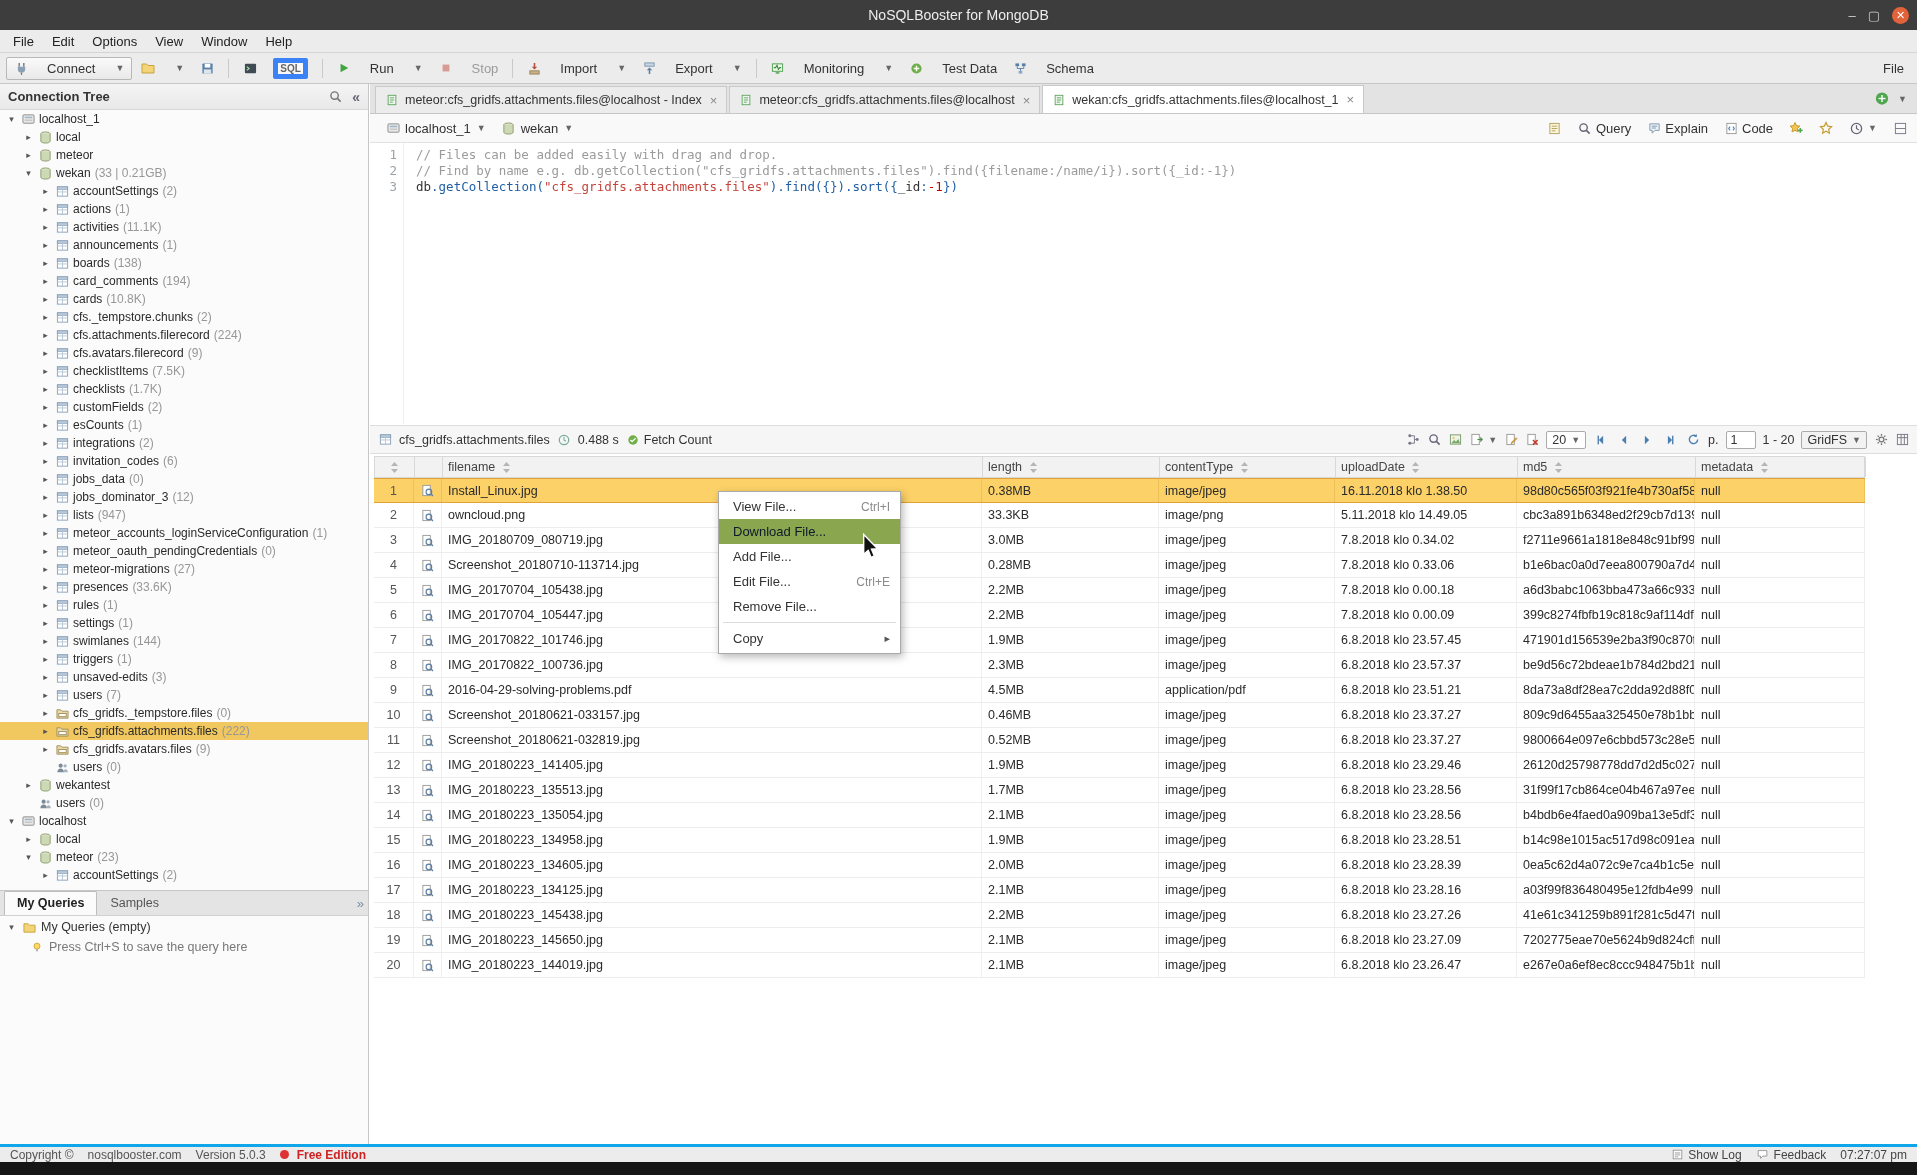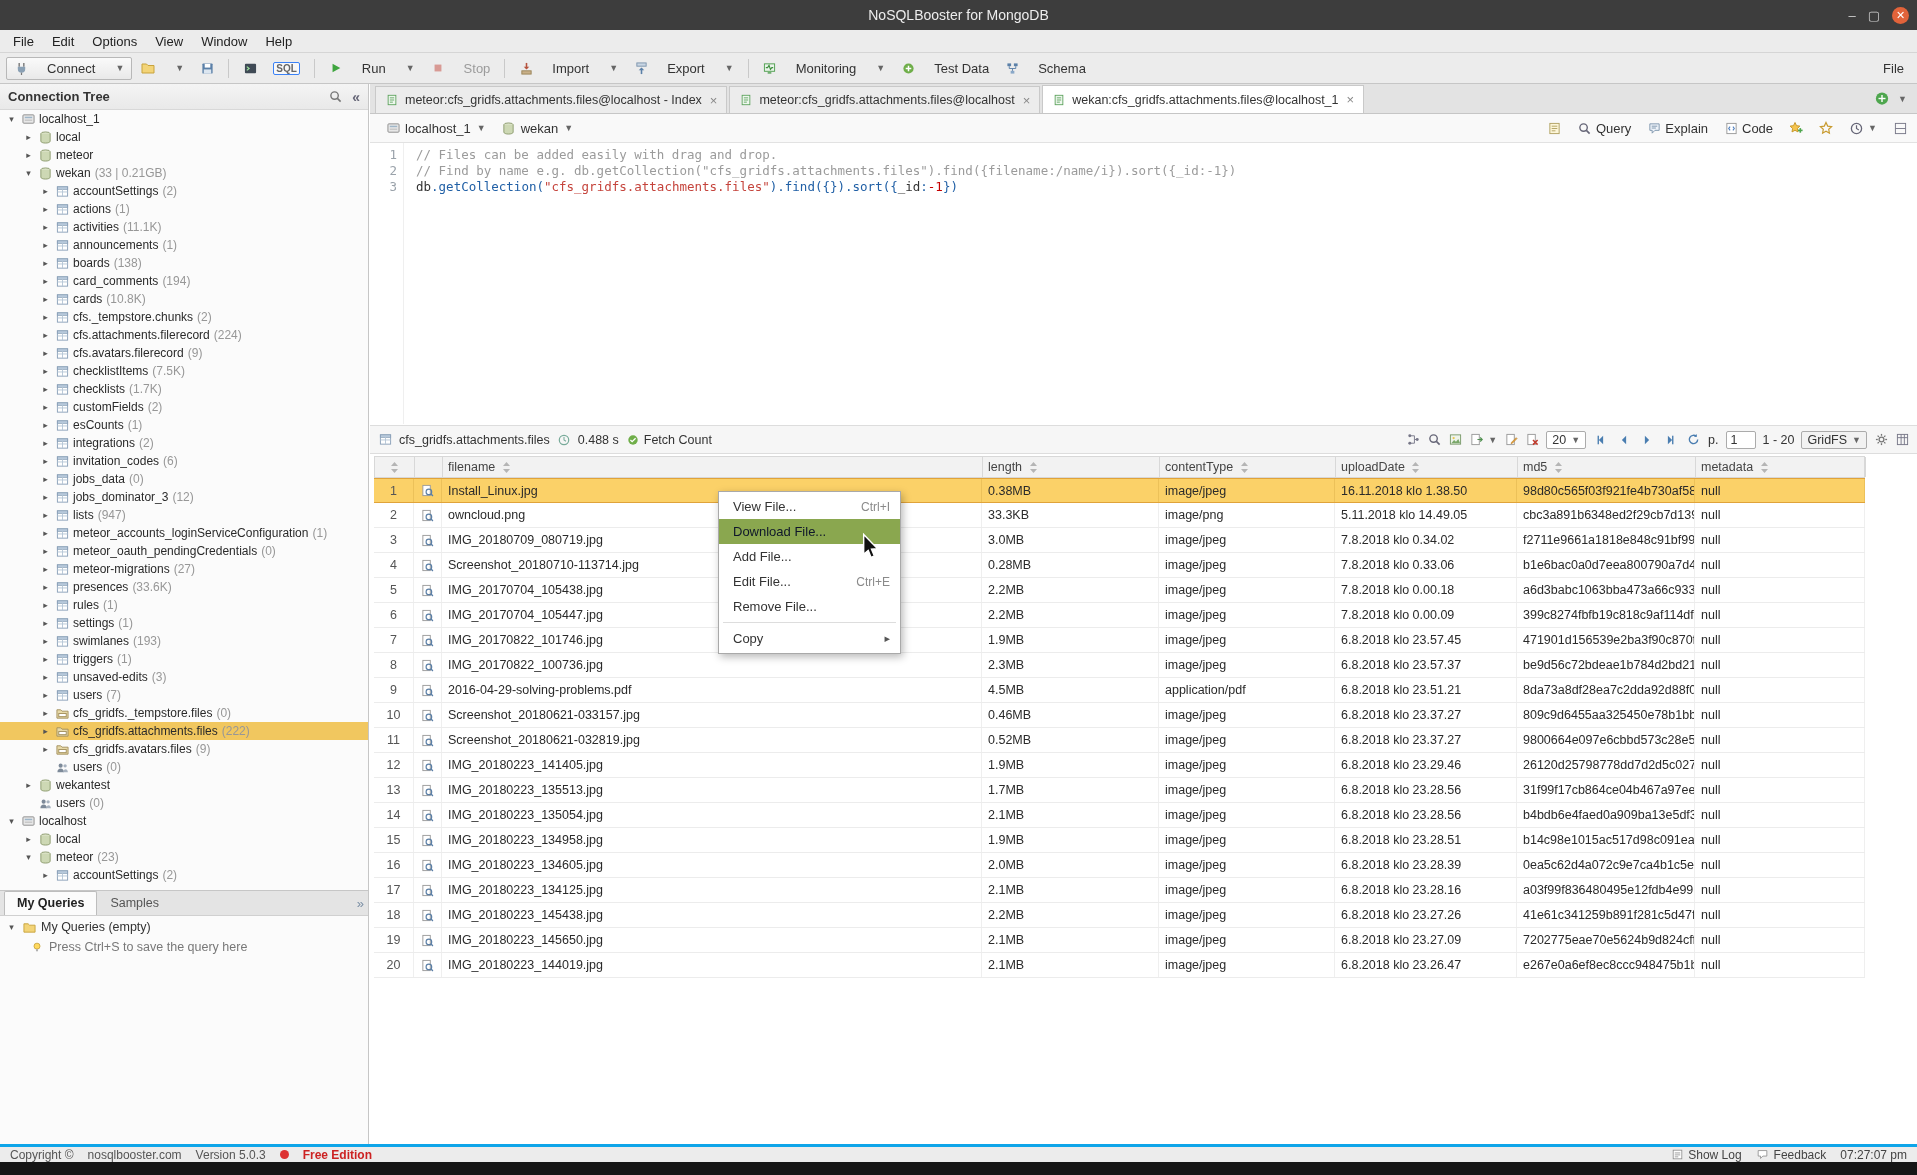--- a/index.html
+++ b/index.html
@@ -16,21 +16,21 @@
   .menubar{position:absolute;left:0;top:30px;width:100%;height:23px;background:#ececec;border-bottom:1px solid #d5d5d5;display:flex;align-items:center;padding:0 4px;}
   .menu-item{padding:2px 9px;color:#222;}
   
   .toolbar{position:absolute;left:0;top:53px;width:100%;height:31px;background:#ececec;border-bottom:1px solid #c6c6c6;display:flex;align-items:center;padding:0 6px;gap:2px;font-size:13px;}
   .tbtn{display:flex;align-items:center;gap:19px;padding:3px 7px;border-radius:2px;color:#333;white-space:nowrap;}
   .tbtn.raised{border:1px solid #b8b8b8;background:linear-gradient(#fafafa,#e9e9e9);}
   .caret{font-size:9px;color:#666;margin-left:1px;}
   .tsep{width:1px;height:19px;background:#c9c9c9;margin:0 5px;}
   .tbtn.disabled{color:#9b9b9b;}
   .tbtn.disabled .icn{opacity:.45;}
-  .sqlbadge{font-size:10px;font-weight:bold;color:#666;border:1px solid #3b82f6;padding:0 2px;border-radius:2px;background:#f8f8f8;}
+  .sqlbadge{font-size:10px;font-weight:bold;color:#666;border:5px solid #3b82f6;padding:0 2px;border-radius:2px;background:#f8f8f8;}
   .toolbar .spacer{flex:1;}
   
   .sidebar{position:absolute;left:0;top:84px;width:369px;height:1060px;background:#fbfbfb;border-right:1px solid #c6c6c6;}
   .sidebar-header{height:26px;background:linear-gradient(#f4f4f4,#e9e9e9);border-bottom:1px solid #d8d8d8;display:flex;align-items:center;padding:0 8px;font-weight:bold;color:#333;}
   .sidebar-header .hicons{margin-left:auto;display:flex;gap:10px;align-items:center;color:#777;}
   .tree{position:absolute;left:0;top:26px;width:100%;height:780px;overflow:hidden;background:#fbfbfb;font-size:12px;}
   .trow{height:18px;display:flex;align-items:center;gap:4px;white-space:nowrap;overflow:hidden;color:#2a2a2a;}
   .trow.sel{background:#f1c75f;}
   .exp{width:11px;flex:none;font-size:9px;color:#555;text-align:center;}
   .tsuffix{color:#979797;}
@@ -84,21 +84,21 @@
   .ctxmenu{position:absolute;left:718px;top:491px;width:183px;background:#fff;border:1px solid #a9a9a9;box-shadow:2px 3px 8px rgba(0,0,0,.28);padding:2px 0;z-index:50;}
   .ctx-item{height:25px;display:flex;align-items:center;padding:0 10px 0 14px;color:#333;font-size:13px;}
   .ctx-item.hot{background:#8aa74f;color:#0f172a;}
   .ctx-short{margin-left:auto;color:#8a8a8a;font-size:12px;}
   .ctx-sub{margin-left:auto;color:#555;font-size:11px;}
   .ctx-sep{height:1px;background:#ddd;margin:3px 4px;}
   .cursor{position:absolute;left:862px;top:533px;z-index:60;}
   
   .statusbar{position:absolute;left:0;top:1144px;width:100%;height:18px;background:#ececec;border-top:3px solid #0ea5e9;display:flex;align-items:center;padding:0 10px;font-size:12px;color:#555;gap:14px;}
   .statusbar .right{margin-left:auto;display:flex;align-items:center;gap:14px;color:#444;}
-  .free{color:#cc2222;font-weight:bold;display:flex;align-items:center;gap:14px;}
+  .free{color:#cc2222;font-weight:bold;display:flex;align-items:center;gap:8px;}
   .reddot{width:9px;height:9px;border-radius:50%;background:#d33;display:inline-block;}
   .bottom-strip{position:absolute;left:0;top:1162px;width:100%;height:13px;background:#161616;}
 </style>
 </head>
 <body>
 
 <div class="titlebar">
   <span>NoSQLBooster for MongoDB</span>
   <div class="win-controls">
     <span class="wc">–</span>
@@ -622,21 +622,21 @@
         <span class="exp">▸</span>
         <span class="icn">
           <svg width="13" height="13" viewBox="0 0 14 14">
             <rect x="1.5" y="2" width="11" height="10" fill="#fff" stroke="#8aa0b8"></rect>
             <rect x="1.5" y="2" width="11" height="2.6" fill="#c3d3e4" stroke="#8aa0b8"></rect>
             <line x1="1.5" y1="7.5" x2="12.5" y2="7.5" stroke="#b6c6d6"></line>
             <line x1="7" y1="4.6" x2="7" y2="12" stroke="#b6c6d6"></line>
           </svg>
         </span>
         <span class="tlabel">swimlanes</span>
-        <span class="tsuffix">(193)</span>
+        <span class="tsuffix">(144)</span>
       </div>
       <div class="trow" style="padding-left: 40px;">
         <span class="exp">▸</span>
         <span class="icn">
           <svg width="13" height="13" viewBox="0 0 14 14">
             <rect x="1.5" y="2" width="11" height="10" fill="#fff" stroke="#8aa0b8"></rect>
             <rect x="1.5" y="2" width="11" height="2.6" fill="#c3d3e4" stroke="#8aa0b8"></rect>
             <line x1="1.5" y1="7.5" x2="12.5" y2="7.5" stroke="#b6c6d6"></line>
             <line x1="7" y1="4.6" x2="7" y2="12" stroke="#b6c6d6"></line>
           </svg>

